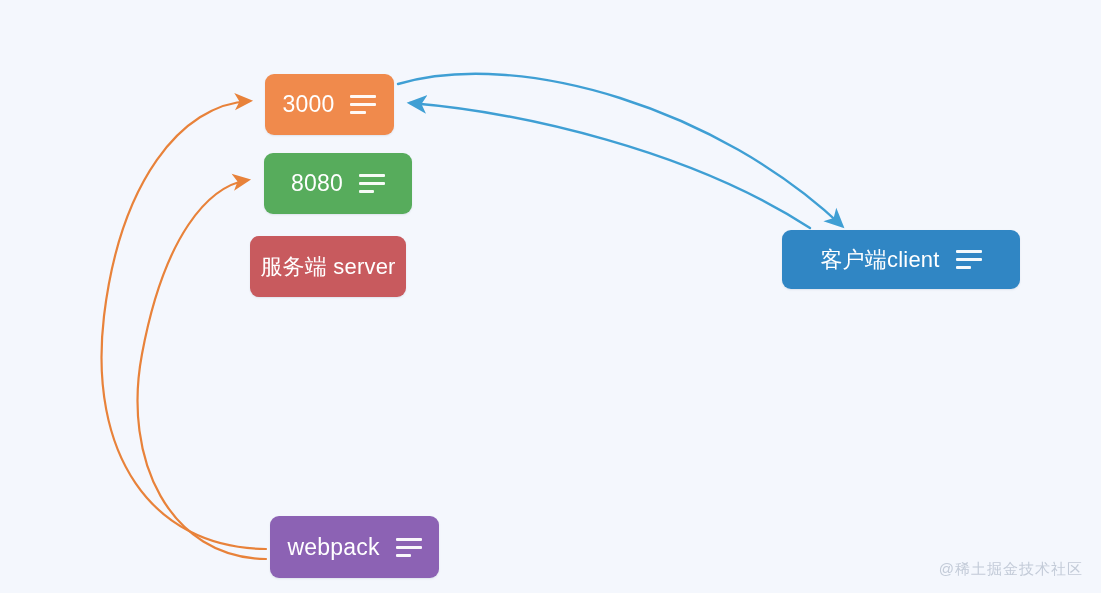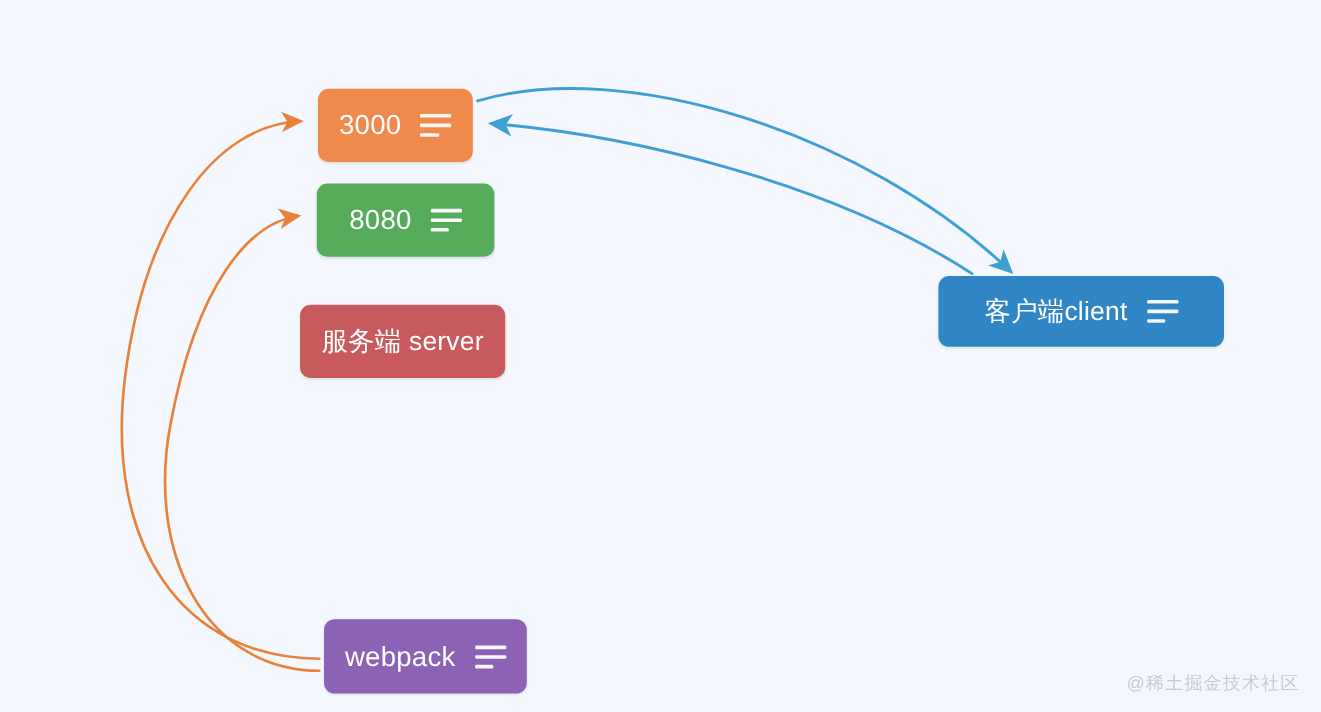--- a/index.html
+++ b/index.html
@@ -119,21 +119,21 @@
 
   <div class="node" id="node-8080" style="background: rgb(87, 172, 92); left: 264px; top: 153px; width: 148px; height: 61px;">
     <span class="node-label">8080</span>
     <span class="list-icon">
       <i></i>
         <i></i>
         <i></i>
     </span>
   </div>
 
-  <div class="node" id="node-server" style="background: rgb(200, 90, 94); left: 250px; top: 254px; width: 171px; height: 61px;">
+  <div class="node" id="node-server" style="background: rgb(200, 90, 94); left: 250px; top: 236px; width: 156px; height: 61px;">
     <span class="node-label cjk">服务端 server</span>
   </div>
 
   <div class="node" id="node-client" style="background: rgb(48, 134, 196); left: 782px; top: 230px; width: 238px; height: 59px;">
     <span class="node-label cjk">客户端client</span>
     <span class="list-icon">
       <i></i>
         <i></i>
         <i></i>
     </span>

